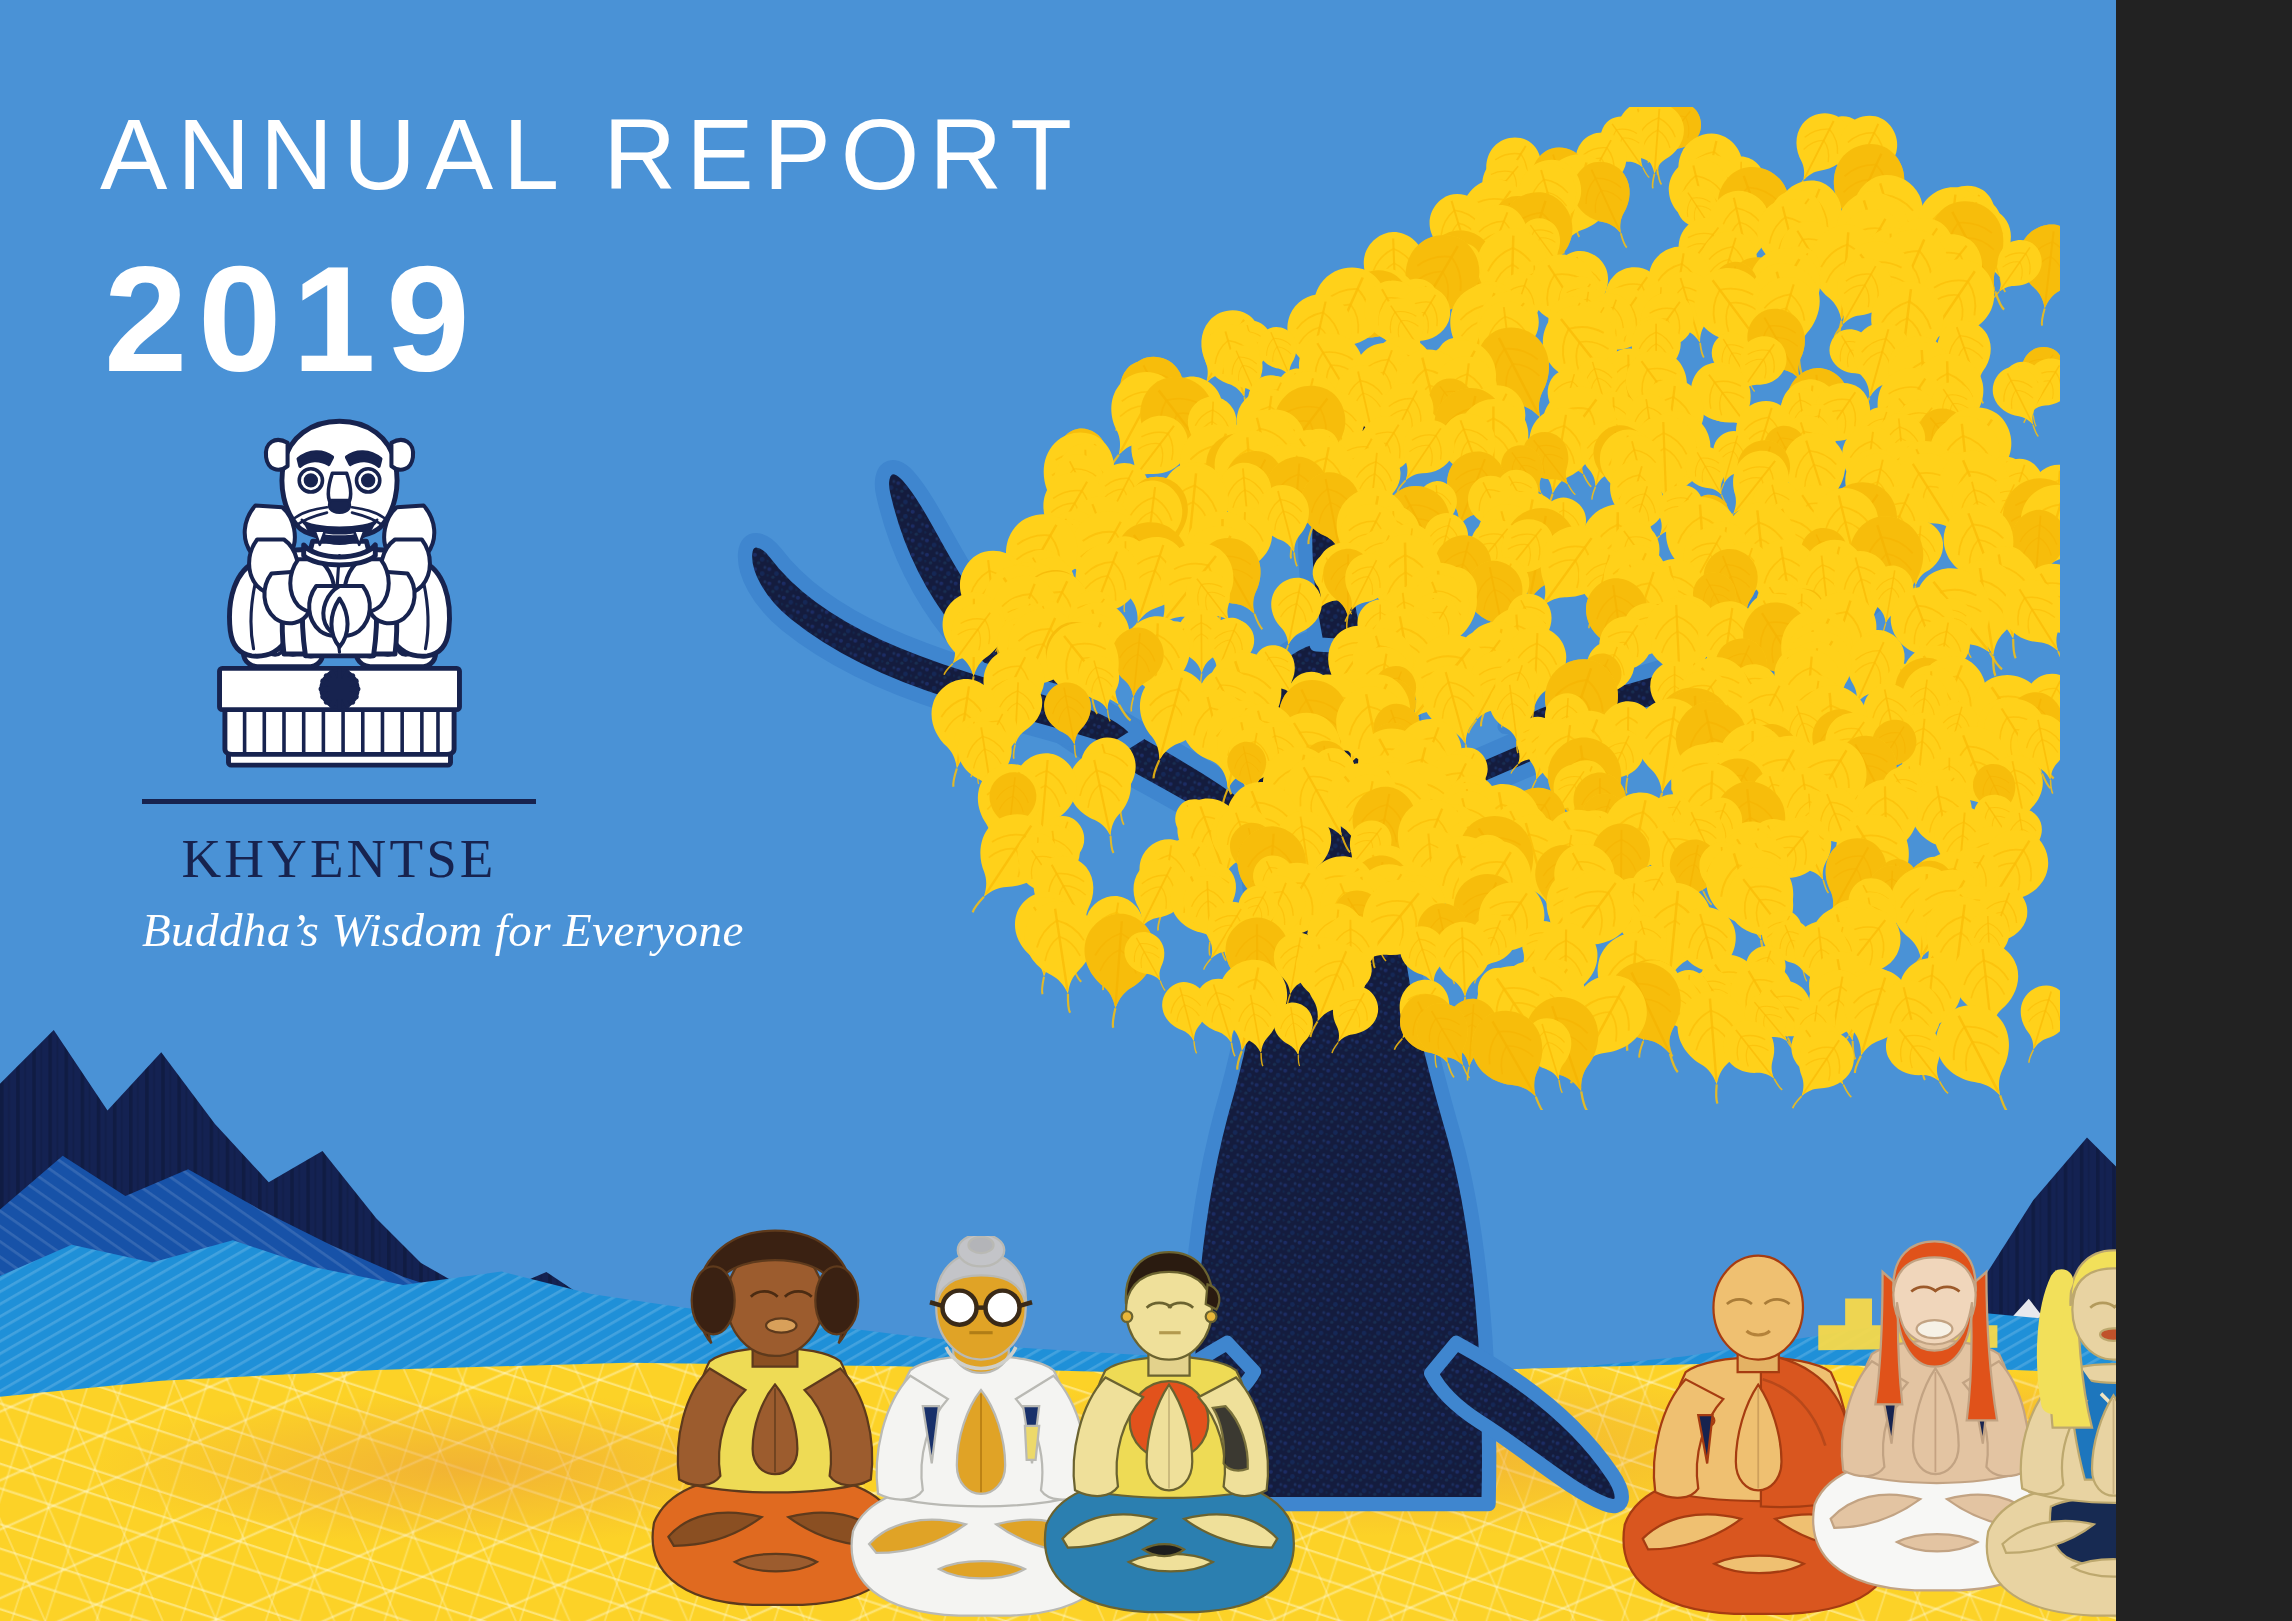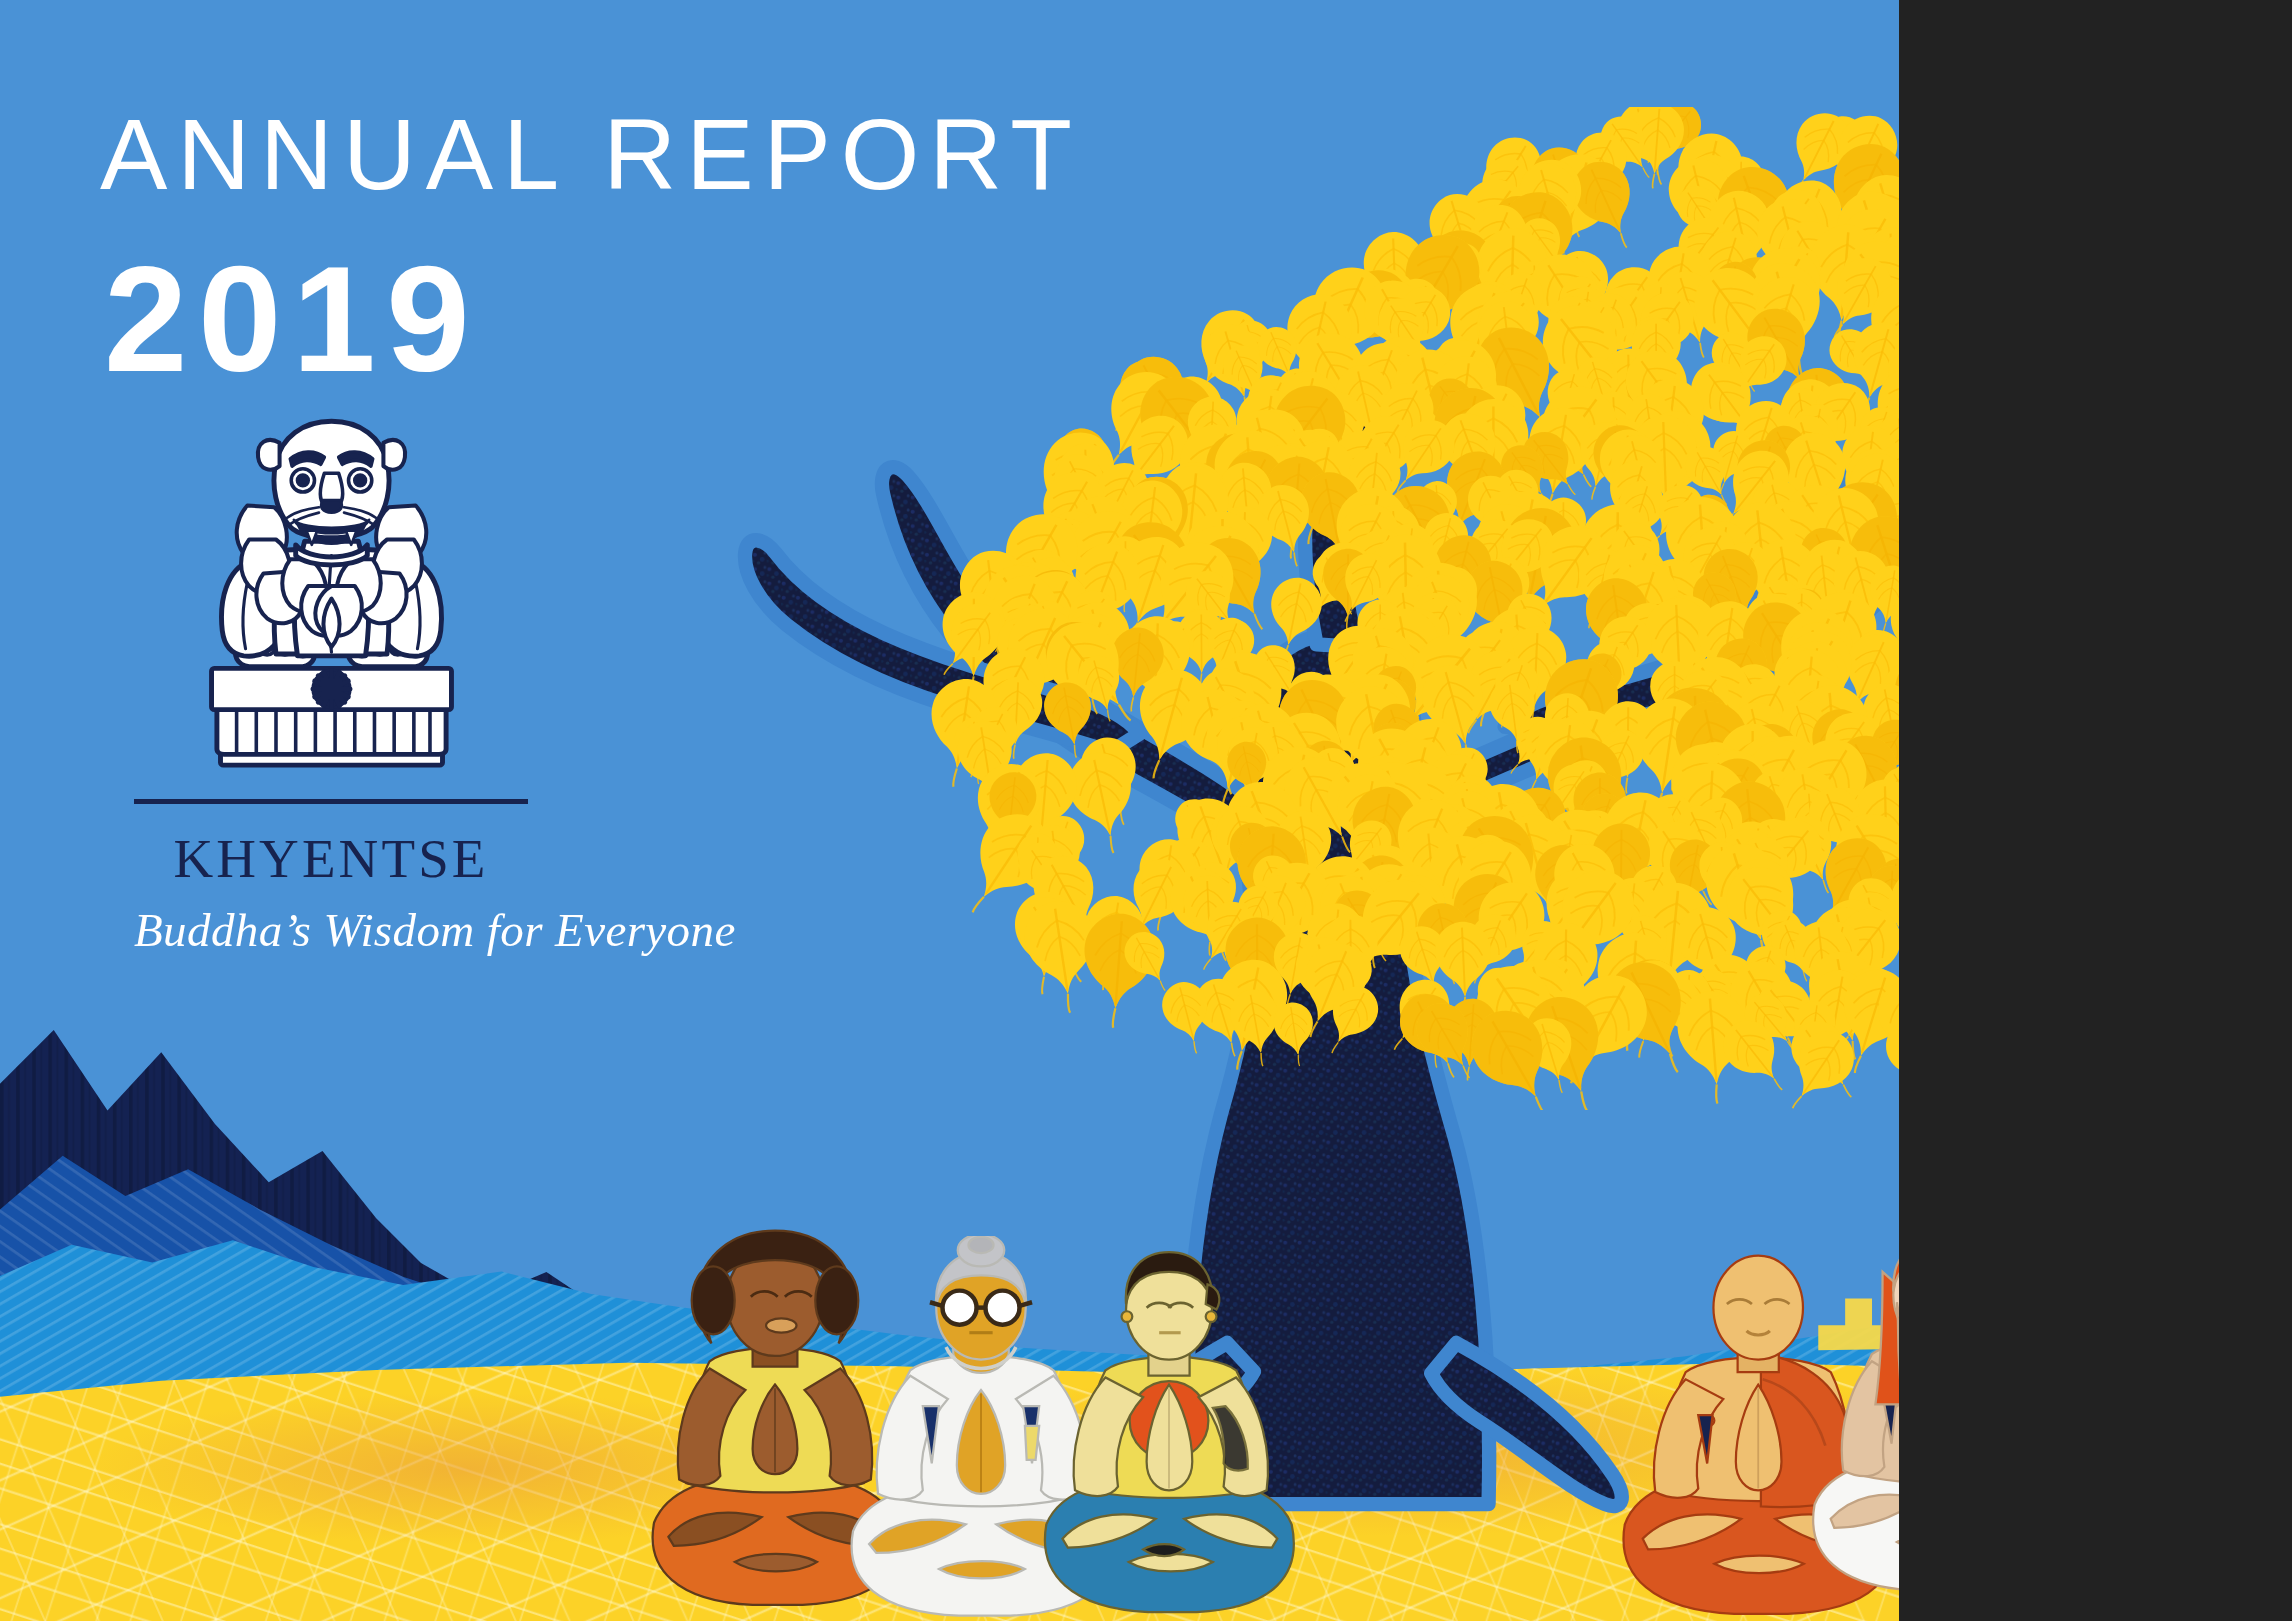--- a/index.html
+++ b/index.html
@@ -2,21 +2,21 @@
 <html style="font-size:14.3px"><head>
 <meta charset="utf-8">
 <title>Khyentse Foundation Annual Report 2019 Cover</title>
 <style>
   * { margin:0; padding:0; box-sizing:border-box; }
   html,body { background:#222; }
   body { font-family:"Liberation Sans", sans-serif; }
 
   #cover {
     position:relative;
-    width:1899px; height:1622px;
+    width:2116px; height:1622px;
     overflow:hidden;
     background:#3b82f6;
     transform-origin: top left;
   }
 
   
   .sky { position:absolute; inset:0; background:#4a92d6; }
 
   
   .title-block { position:absolute; left:0; top:0; width:1119px; z-index:40; }
@@ -34,21 +34,21 @@
     position:absolute; left:104px; top:244px;
     font-family:"Liberation Sans", sans-serif;
     font-size:150px; font-weight:700;
     letter-spacing:10.7px;
     color:#ffffff;
     line-height:1;
   }
 
   
   .logo-wrap {
-    position:absolute; left:134px; top:407px;
+    position:absolute; left:142px; top:407px;
     width:394px;
     z-index:41;
     text-align:center;
   }
   .lion-svg { display:block; margin:0 auto; }
   .logo-rule {
     width:394px; height:4.5px; background:#17234f;
     margin:16px auto 0 auto;
   }
   .logo-name {

